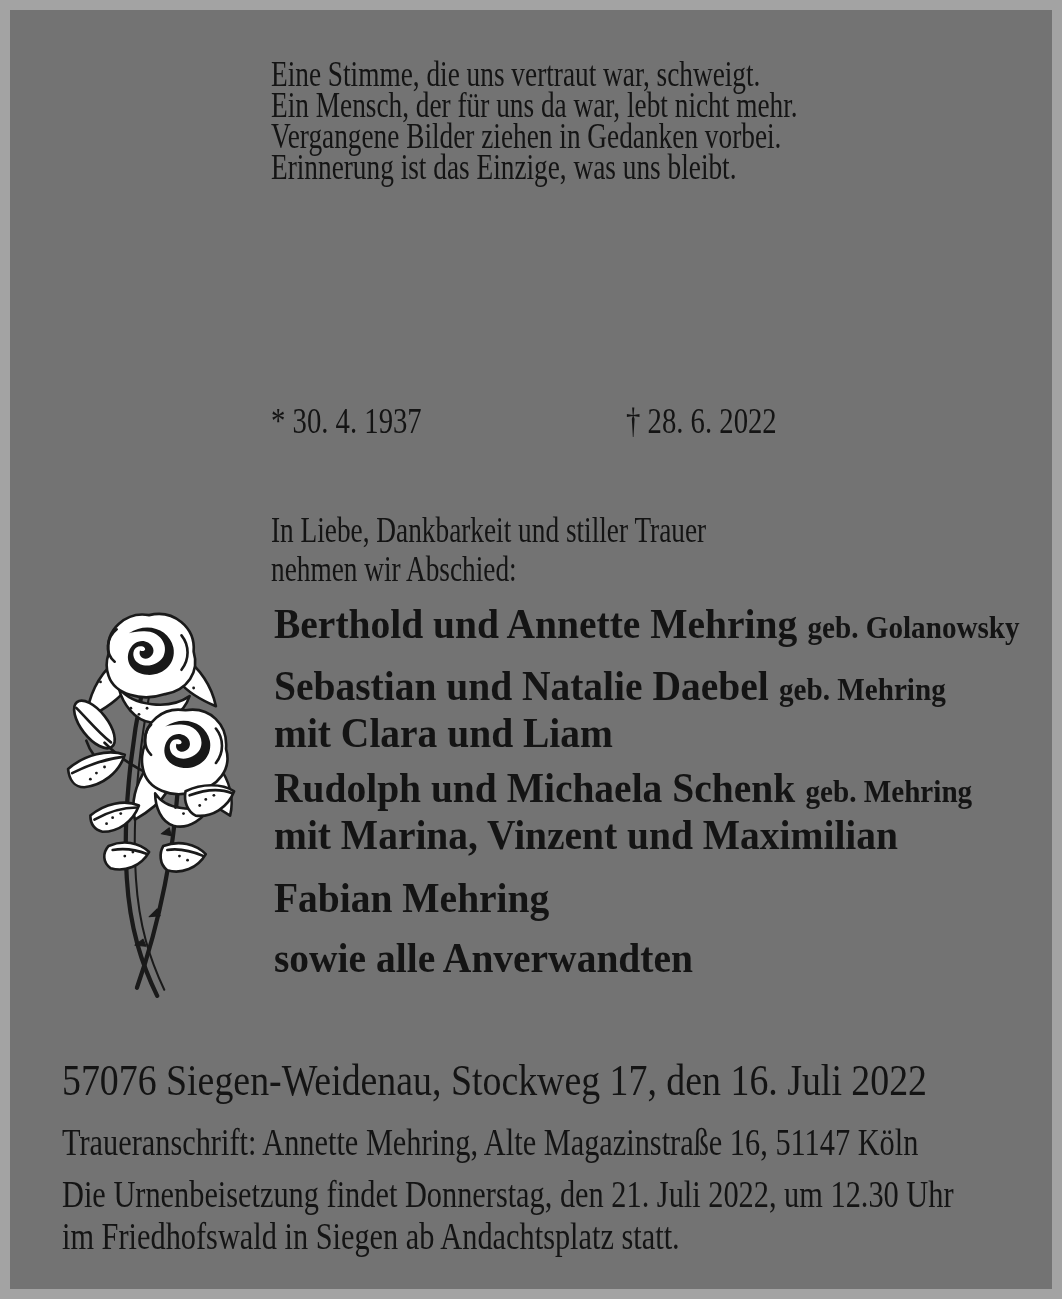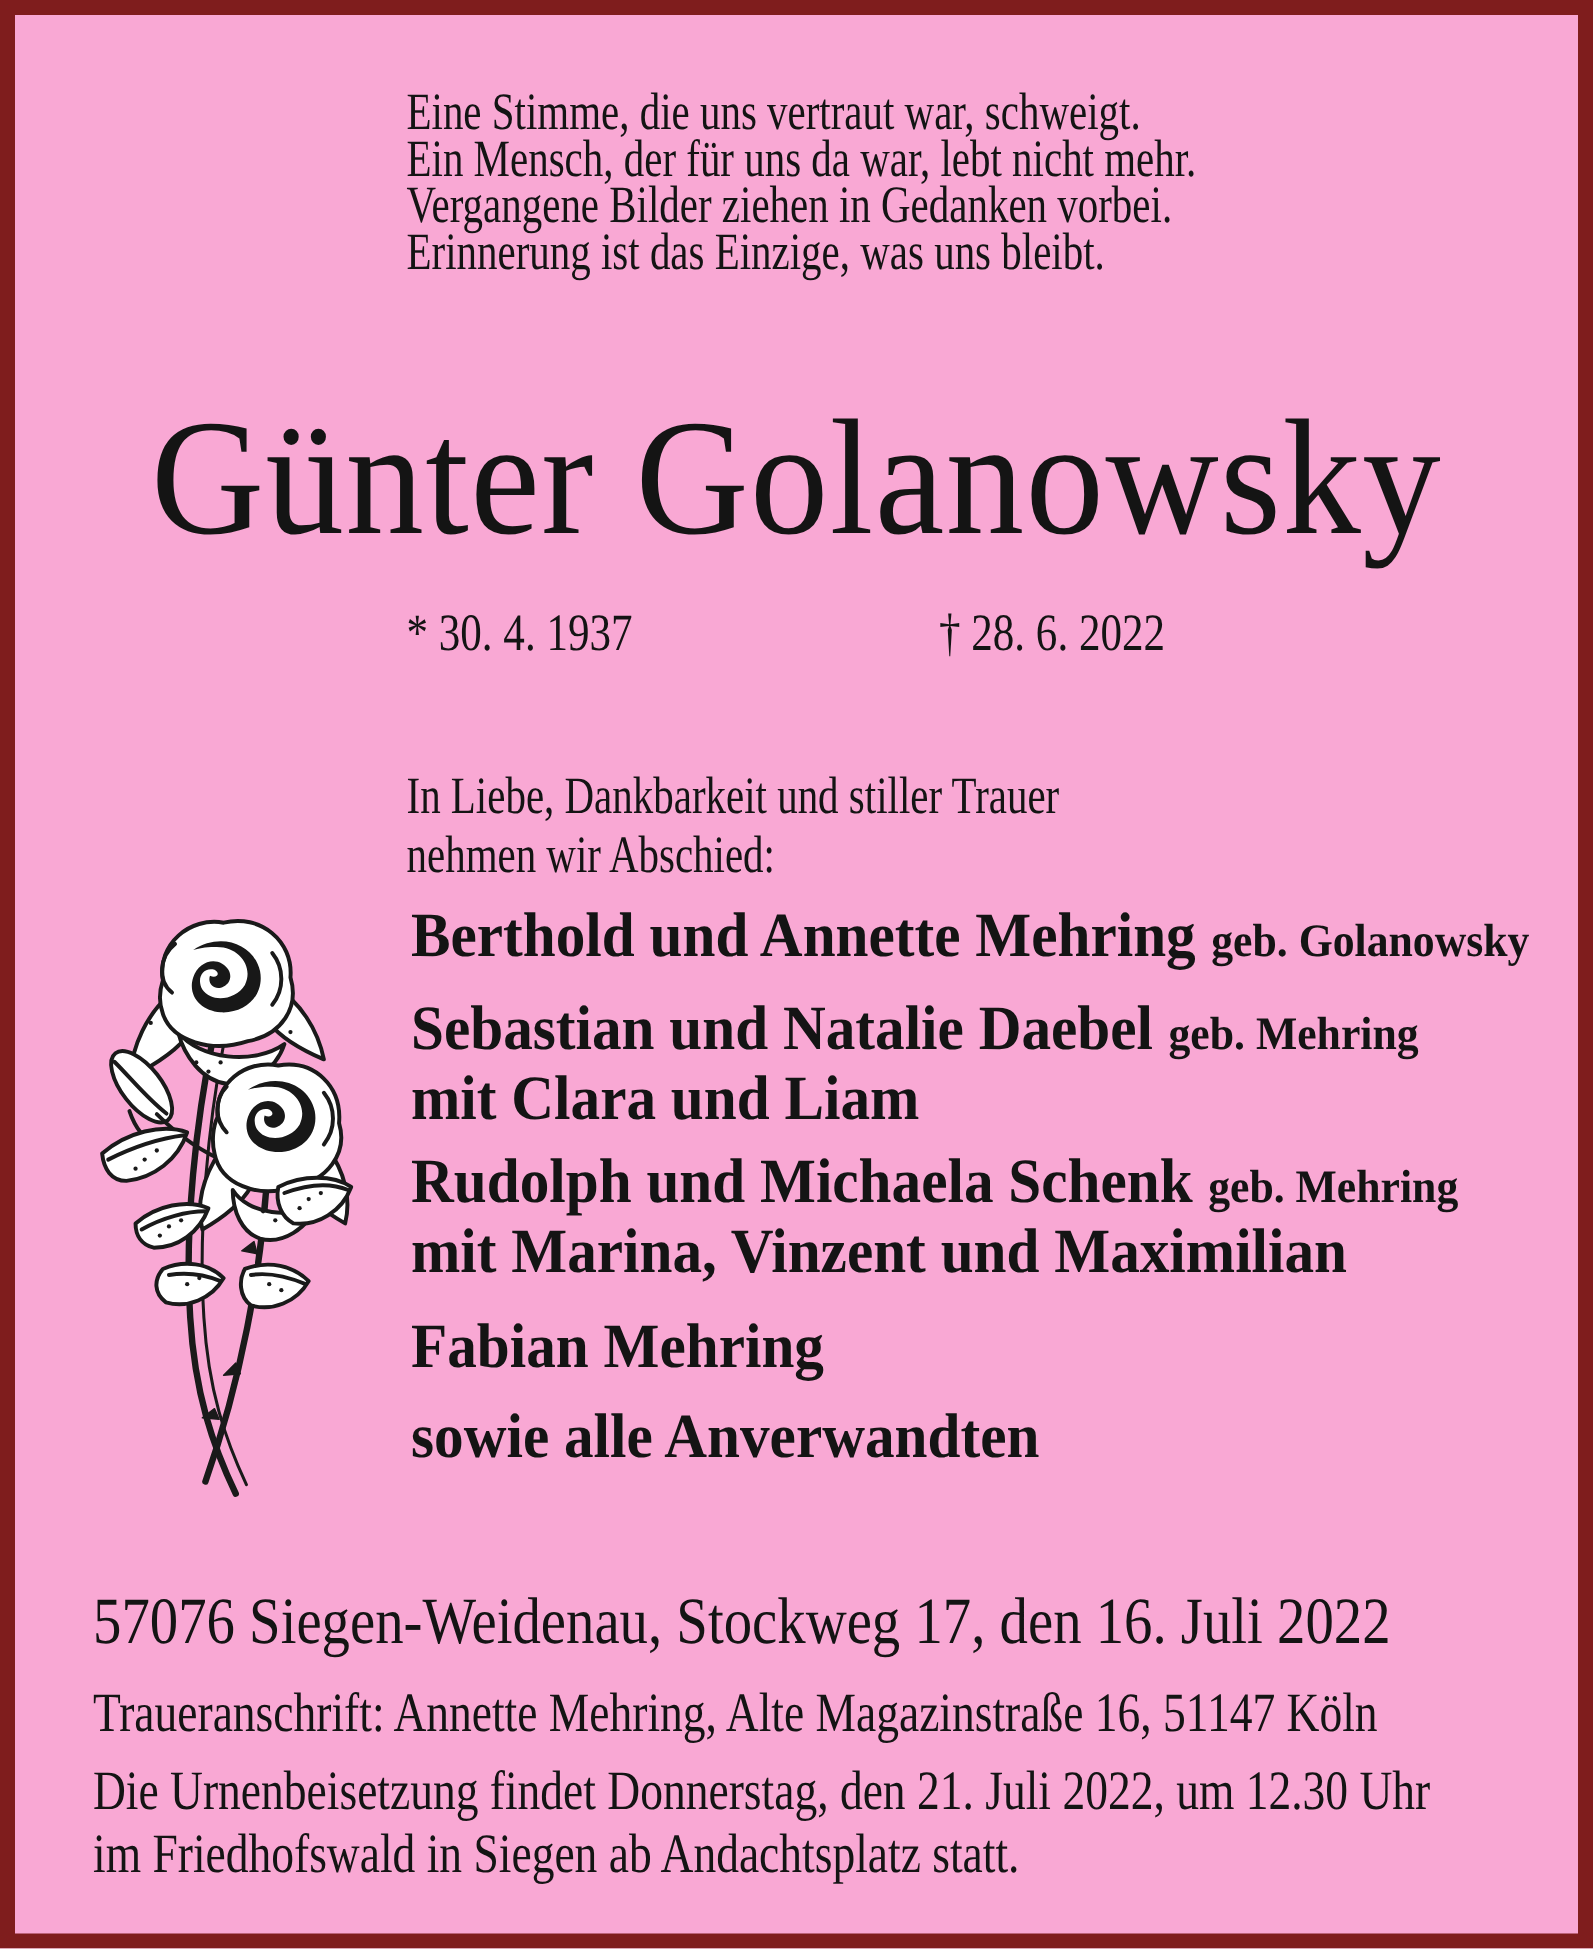--- a/index.html
+++ b/index.html
@@ -1,21 +1,21 @@
 <!DOCTYPE html>
 <html><head>
 <meta charset="utf-8">
 <style>
   html,body{margin:0;padding:0;background:#fff;}
   .page{
     position:relative;
     width:1062px;height:1299px;
     box-sizing:border-box;
-    border:10px solid #7f1d1d;
-    background:#f9a8d4;
+    border:10px solid #a3a3a3;
+    background:#737373;
     overflow:hidden;
     font-family:"Liberation Serif","DejaVu Serif",serif;
     color:#141414;
   }
   
   .sx78{transform:scaleX(.78);transform-origin:0 0;}
   .sx82{transform:scaleX(.82);transform-origin:0 0;}
   .sx86{transform:scaleX(.86);transform-origin:0 0;}
   .sx94{transform:scaleX(.94);transform-origin:0 0;}
 
@@ -61,23 +61,20 @@
 
 <div class="page">
 
   <div class="poem sx78">
     <div>Eine Stimme, die uns vertraut war, schweigt.</div>
     <div>Ein Mensch, der für uns da war, lebt nicht mehr.</div>
     <div>Vergangene Bilder ziehen in Gedanken vorbei.</div>
     <div>Erinnerung ist das Einzige, was uns bleibt.</div>
   </div>
 
-  <div class="name-row">
-    <span class="name">Günter Golanowsky</span>
-  </div>
 
   <div class="date birth sx82">* 30. 4. 1937</div>
   <div class="date death sx82">† 28. 6. 2022</div>
 
   <div class="intro sx78">
     <div>In Liebe, Dankbarkeit und stiller Trauer</div>
     <div>nehmen wir Abschied:</div>
   </div>
 
   <svg class="rose" width="255" height="405" viewBox="0 0 250 400" aria-hidden="true">

